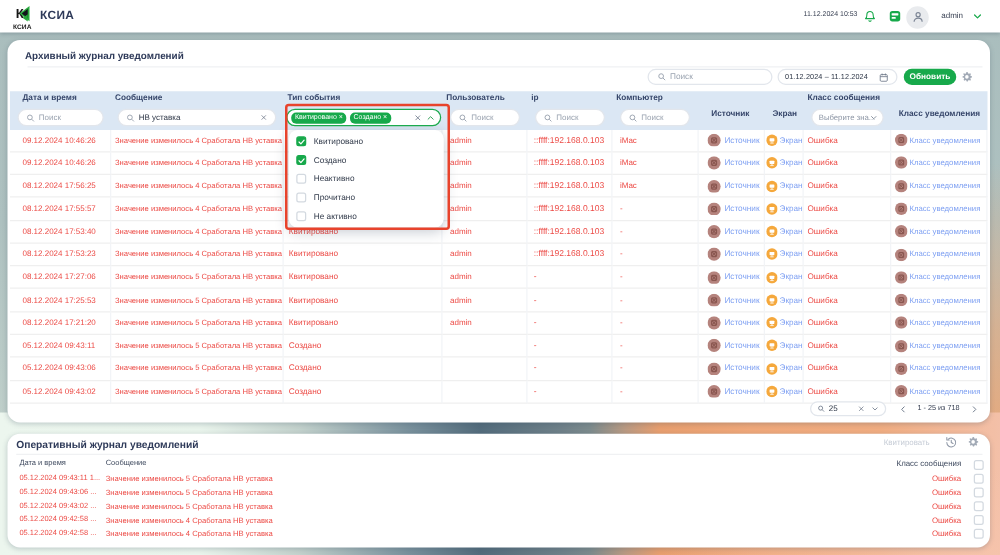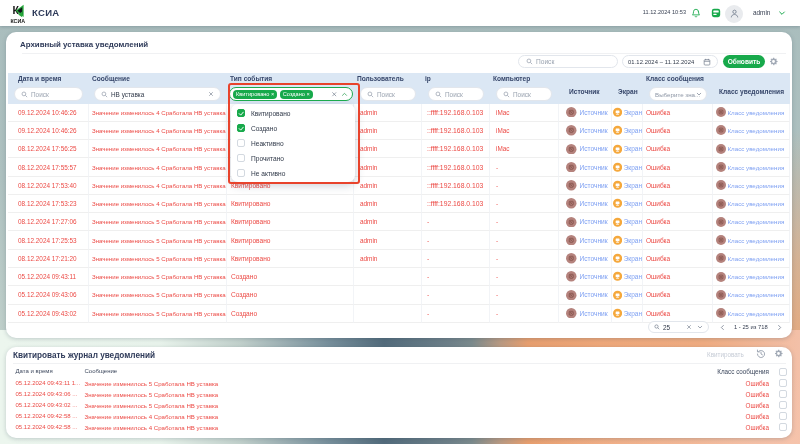--- a/index.html
+++ b/index.html
@@ -63,21 +63,21 @@
         <path d="M5 20.5c0-3.8 3.1-6.3 7-6.3s7 2.5 7 6.3"></path>
       </svg>
     </div>
 <div class="a" style="left:753px;top:9px;font-size:6.4px;color:#3a4254;z-index:6">admin</div>
 <div class="a ic" style="left:778px;top:9px;z-index:6">
       <svg width="8" height="8" viewBox="0 0 24 24" fill="none" stroke="#17a94b" stroke-width="3" stroke-linecap="round" stroke-linejoin="round">
         <polyline points="5,9 12,16 19,9"></polyline>
       </svg>
     </div>
 <div class="a panel" style="left:6px;top:32px;width:786px;height:306px"></div>
-<div class="a nv" style="left:20px;top:40px;font-size:7.9px;z-index:2">Архивный уставка уведомлений</div>
+<div class="a nv" style="left:20px;top:40px;font-size:7.9px;z-index:2">Архивный журнал уведомлений</div>
 <div class="a" style="left:22px;top:52.5px;width:764px;height:1px;background:#f0f1f3;z-index:2"></div>
 <div class="pill" style="left:518px;top:55px;width:100px;height:13px;z-index:2;padding-left:7px;gap:3px">
       <svg width="7" height="7" viewBox="0 0 24 24" fill="none" stroke="#9aa3b0" stroke-width="2.6">
         <circle cx="10" cy="10" r="6.5"></circle>
         <line x1="15" y1="15" x2="21" y2="21"></line>
       </svg>
       <span style="font-size:6.6px;color:#9aa3b0">Поиск</span>
     </div>
 <div class="pill" style="left:622px;top:55px;width:96px;height:13px;z-index:2;padding-left:5px">
       <span style="font-size:5.8px;color:#2f3848;letter-spacing:.1px">01.12.2024 – 11.12.2024</span>
@@ -616,21 +616,21 @@
         <div class="cb" style="position:static;width:8.5px;height:8.5px"></div>
         <span style="font-size:6.6px;color:#2f3848">Прочитано</span>
       </div>
       <div style="position:absolute;left:6px;top:62.5px;width:112px;height:13px;display:flex;align-items:center;gap:6px">
         <div class="cb" style="position:static;width:8.5px;height:8.5px"></div>
         <span style="font-size:6.6px;color:#2f3848">Не активно</span>
       </div>
     </div>
 <div class="a" style="left:228px;top:83px;width:132px;height:101px;border:2px solid #e8432c;border-radius:3px;z-index:9"></div>
 <div class="a panel" style="left:6px;top:346.6px;width:786px;height:91px;border-radius:10px"></div>
-<div class="a nv" style="left:13px;top:350.5px;font-size:8.2px;z-index:2">Квитировать журнал уведомлений</div>
+<div class="a nv" style="left:13px;top:350.5px;font-size:8.2px;z-index:2">Оперативный журнал уведомлений</div>
 <div class="a" style="left:13px;top:362.5px;width:773px;height:1px;background:#f0f1f3;z-index:2"></div>
 <div class="a" style="left:707px;top:351px;font-size:6.3px;color:#c6ccd6;z-index:2">Квитировать</div>
 <div class="a ic" style="left:756px;top:349px;z-index:2">
       <svg width="10" height="10" viewBox="0 0 24 24" fill="none" stroke="#8d96a5" stroke-width="2" stroke-linecap="round" stroke-linejoin="round">
         <path d="M3.5 12a8.5 8.5 0 103-6.5"></path>
         <polyline points="3.5,2.5 3.5,7 8,7"></polyline>
         <polyline points="12,7.5 12,12 15.5,14"></polyline>
       </svg>
     </div>
 <div class="a ic" style="left:774px;top:349px;z-index:2">

